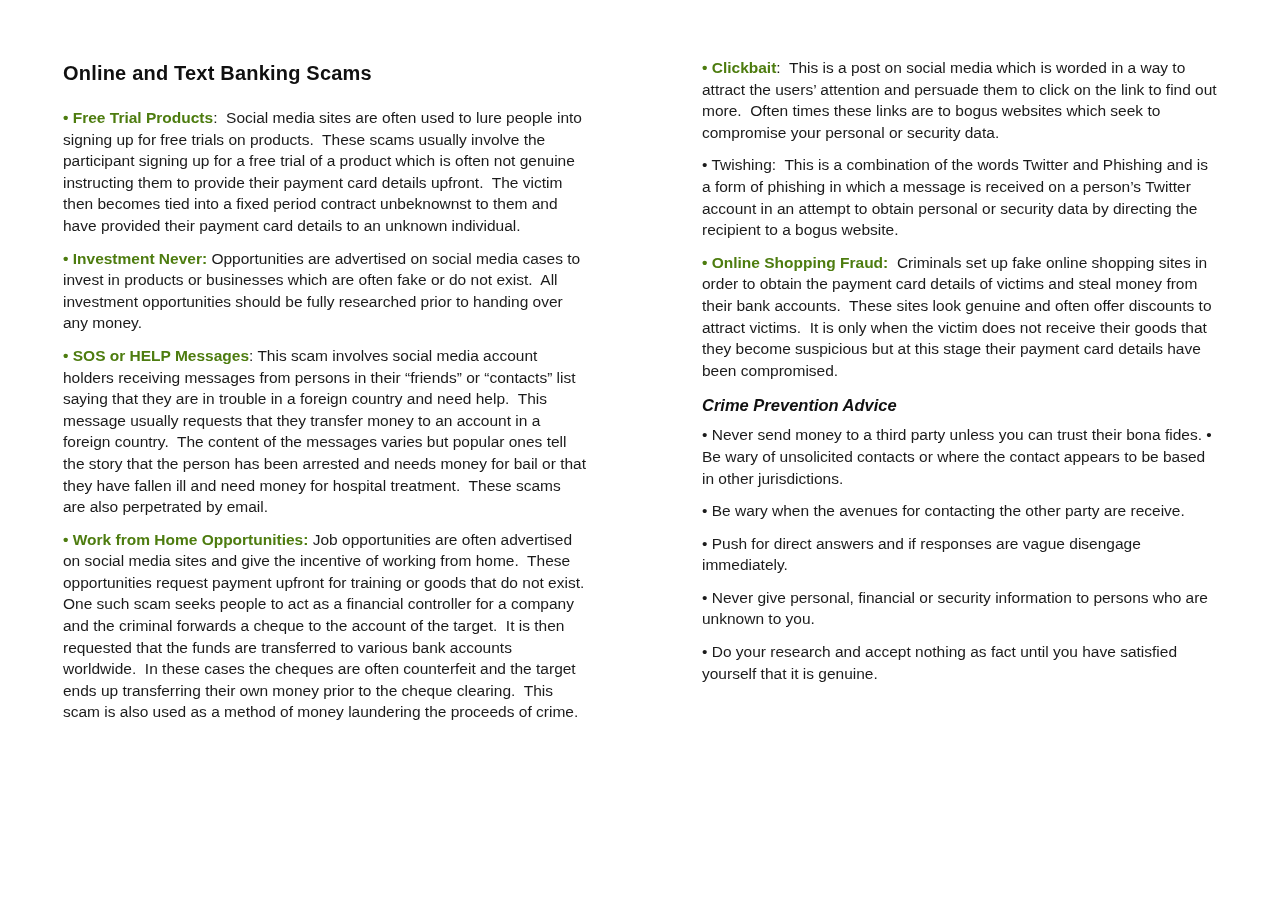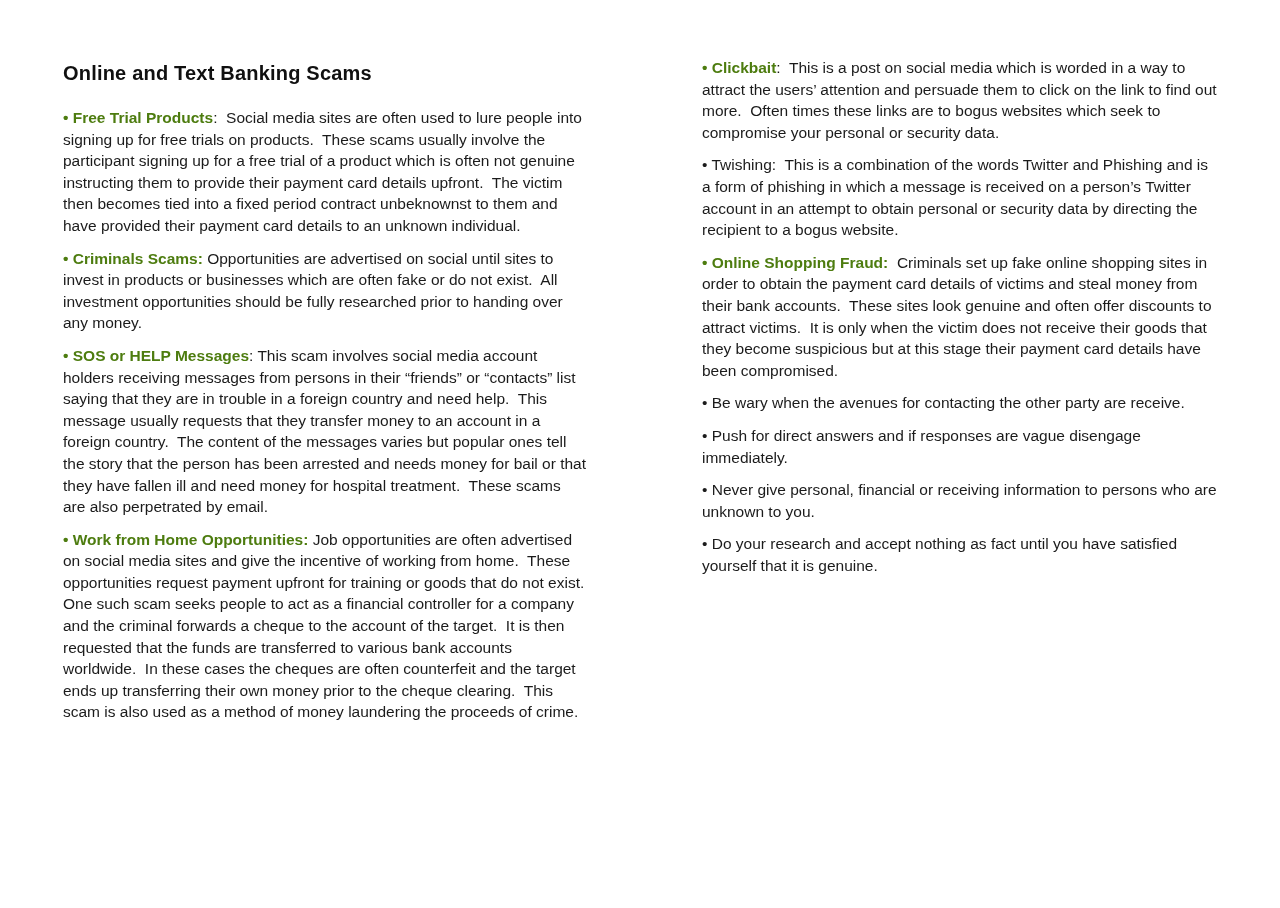--- a/index.html
+++ b/index.html
@@ -42,36 +42,38 @@
 </head>
 <body>
 
 <div class="page">
 
   <div class="col col-left">
     <h1 class="doc-title">Online and Text Banking Scams</h1>
 
     <p class="item"><span class="lead">• Free Trial Products</span><span>:  </span><span>Social media sites are often used to lure people into signing up for free trials on products.  These scams usually involve the participant signing up for a free trial of a product which is often not genuine instructing them to provide their payment card details upfront.  The victim then becomes tied into a fixed period contract unbeknownst to them and have provided their payment card details to an unknown individual.</span></p>
 
-    <p class="item"><span class="lead">• Criminals Scams:</span><span> </span><span>Opportunities are advertised on social until sites to invest in products or businesses which are often fake or do not exist.  All investment opportunities should be fully researched prior to handing over any money.</span></p>
+    <p class="item"><span class="lead">• Investment Never:</span><span> </span><span>Opportunities are advertised on social media cases to invest in products or businesses which are often fake or do not exist.  All investment opportunities should be fully researched prior to handing over any money.</span></p>
 
     <p class="item"><span class="lead">• SOS or HELP Messages</span><span>: </span><span>This scam involves social media account holders receiving messages from persons in their “friends” or “contacts” list saying that they are in trouble in a foreign country and need help.  This message usually requests that they transfer money to an account in a foreign country.  The content of the messages varies but popular ones tell the story that the person has been arrested and needs money for bail or that they have fallen ill and need money for hospital treatment.  These scams are also perpetrated by email.</span></p>
 
     <p class="item"><span class="lead">• Work from Home Opportunities:</span><span> </span><span>Job opportunities are often advertised on social media sites and give the incentive of working from home.  These opportunities request payment upfront for training or goods that do not exist.  One such scam seeks people to act as a financial controller for a company and the criminal forwards a cheque to the account of the target.  It is then requested that the funds are transferred to various bank accounts worldwide.  In these cases the cheques are often counterfeit and the target ends up transferring their own money prior to the cheque clearing.  This scam is also used as a method of money laundering the proceeds of crime.</span></p>
 
   </div>
 
   <div class="col col-right">
 
     <p class="item"><span class="lead">• Clickbait</span><span>:  </span><span>This is a post on social media which is worded in a way to attract the users’ attention and persuade them to click on the link to find out more.  Often times these links are to bogus websites which seek to compromise your personal or security data.</span></p>
 
     <p class="item"><span class="lead"></span><span></span><span>• Twishing:  This is a combination of the words Twitter and Phishing and is a form of phishing in which a message is received on a person’s Twitter account in an attempt to obtain personal or security data by directing the recipient to a bogus website.</span></p>
 
     <p class="item"><span class="lead">• Online Shopping Fraud:</span><span>  </span><span>Criminals set up fake online shopping sites in order to obtain the payment card details of victims and steal money from their bank accounts.  These sites look genuine and often offer discounts to attract victims.  It is only when the victim does not receive their goods that they become suspicious but at this stage their payment card details have been compromised.</span></p>
 
+    <h2 class="advice-heading">Crime Prevention Advice</h2>
 
+    <p class="item">• Never send money to a third party unless you can trust their bona fides. • Be wary of unsolicited contacts or where the contact appears to be based in other jurisdictions.</p>
     <p class="item">• Be wary when the avenues for contacting the other party are receive.</p>
     <p class="item">• Push for direct answers and if responses are vague disengage immediately.</p>
-    <p class="item">• Never give personal, financial or receiving information to persons who are unknown to you.</p>
+    <p class="item">• Never give personal, financial or security information to persons who are unknown to you.</p>
     <p class="item">• Do your research and accept nothing as fact until you have satisfied yourself that it is genuine.</p>
   </div>
 
 </div>
 
 </body></html>

